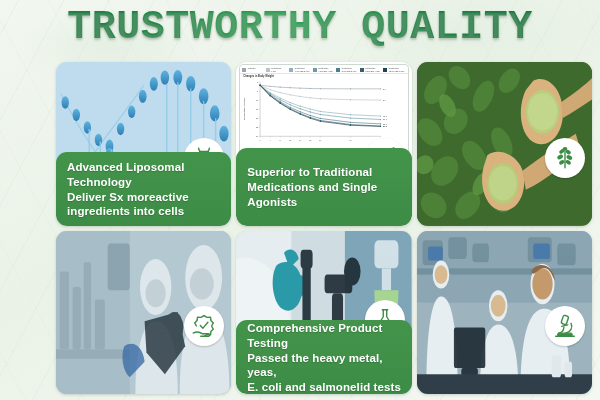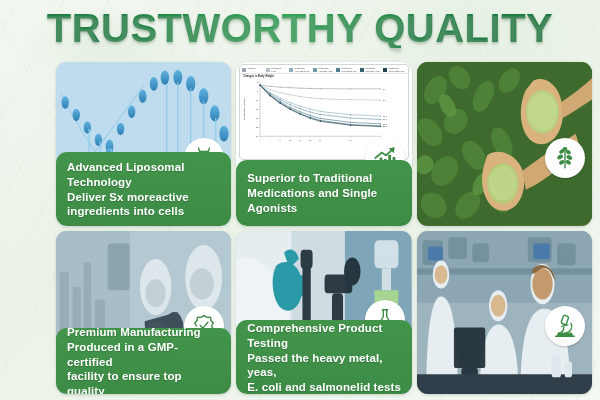--- a/index.html
+++ b/index.html
@@ -20,31 +20,32 @@
   }
 
   
   .title-wrap{ position:absolute; top:8px; left:0; width:600px; text-align:center; }
   .title{
     font-size:40px; font-weight:700; letter-spacing:.5px; line-height:1;
     background:linear-gradient(100deg,#1a7a3f 0%, #1d8044 22%, #2fa457 48%, #1d8044 70%, #17713a 100%);
     -webkit-background-clip:text; background-clip:text; color:transparent;
     text-shadow:0 2px 2px rgba(150,170,150,.35);
     filter:drop-shadow(0 1px 1px rgba(120,150,120,.35));
+    font-family:Liberation Mono, monospace;
   }
 
   
   .grid{ position:absolute; top:62px; left:8px; width:584px; height:332px;
          display:grid; grid-template-columns:repeat(3,1fr); grid-template-rows:repeat(2,1fr);
          column-gap:5px; row-gap:5px;padding-left:48px; }
   .card{ position:relative; border-radius:11px; overflow:hidden;
          box-shadow:0 1px 3px rgba(70,90,70,.25); background:#dfe9e2; }
   .photo{ position:absolute; inset:0; }
   .panel{
-    position:absolute; left:0; right:0; bottom:0; height:66px;
+    position:absolute; left:0; right:0; bottom:0; height:78px;
     background:linear-gradient(180deg,#43944b 0%, #3d8c46 100%);
     border-radius:11px; padding:8px 10px 6px 11px;
     display:flex; flex-direction:column; justify-content:center;
   }
   .panel.tall{ height:74px; }
   .panel-text{ color:#fff; font-size:11.5px; font-weight:700; line-height:1.28;
                letter-spacing:.1px; text-shadow:0 1px 1px rgba(0,0,0,.18); white-space:pre-line; }
   .badge{ position:absolute; right:7px; bottom:48px; width:40px; height:40px; border-radius:50%;
           background:#fff; box-shadow:0 1px 2px rgba(0,0,0,.2);
           display:flex; align-items:center; justify-content:center; }
@@ -429,25 +430,20 @@
     <div class="badge">
       <svg width="26" height="26" viewBox="0 0 24 24">
         <g stroke="#3d8c46" stroke-width="1.3" fill="none" stroke-linecap="round" stroke-linejoin="round">
           <path d="M12 2.5 L14.8 4 L18 3.8 L18.4 7 L20.6 9.2 L19 12 L20.6 14.8 L18.4 17 L18 20.2 L14.8 20 L12 21.5"></path>
           <path d="M12 2.5 L9.2 4 L6 3.8 L5.6 7 L3.4 9.2 L5 12"></path>
           <path d="M8.6 11.6 L11 14 L15.6 8.6"></path>
           <path d="M2 18.5 C5 17, 8 17.4, 10.6 19.2 L16 19.2 C17.6 19.2, 17.6 21.4, 16 21.4 L9 21.4"></path>
         </g>
       </svg>
     </div>
-    <div class="panel">
-      <div class="panel-text">Premium Manufacturing
-Produced in a GMP-certified
-facility to ensure top quality</div>
-    </div>
   </div>
 
   <div class="card">
     <div class="photo ph-lab2">
       <svg class="lab-svg" viewBox="0 0 190 105" preserveAspectRatio="none">
         <rect width="190" height="105" fill="#cfdce2"></rect>
         <rect x="118" y="0" width="72" height="105" fill="#7ea5b8"></rect>
         <rect x="0" y="0" width="60" height="105" fill="#e6edf0"></rect>
         <g fill="#eef3f5">
             <path d="M0 18 C26 14, 52 26, 58 56 L58 105 L0 105 Z"></path>

